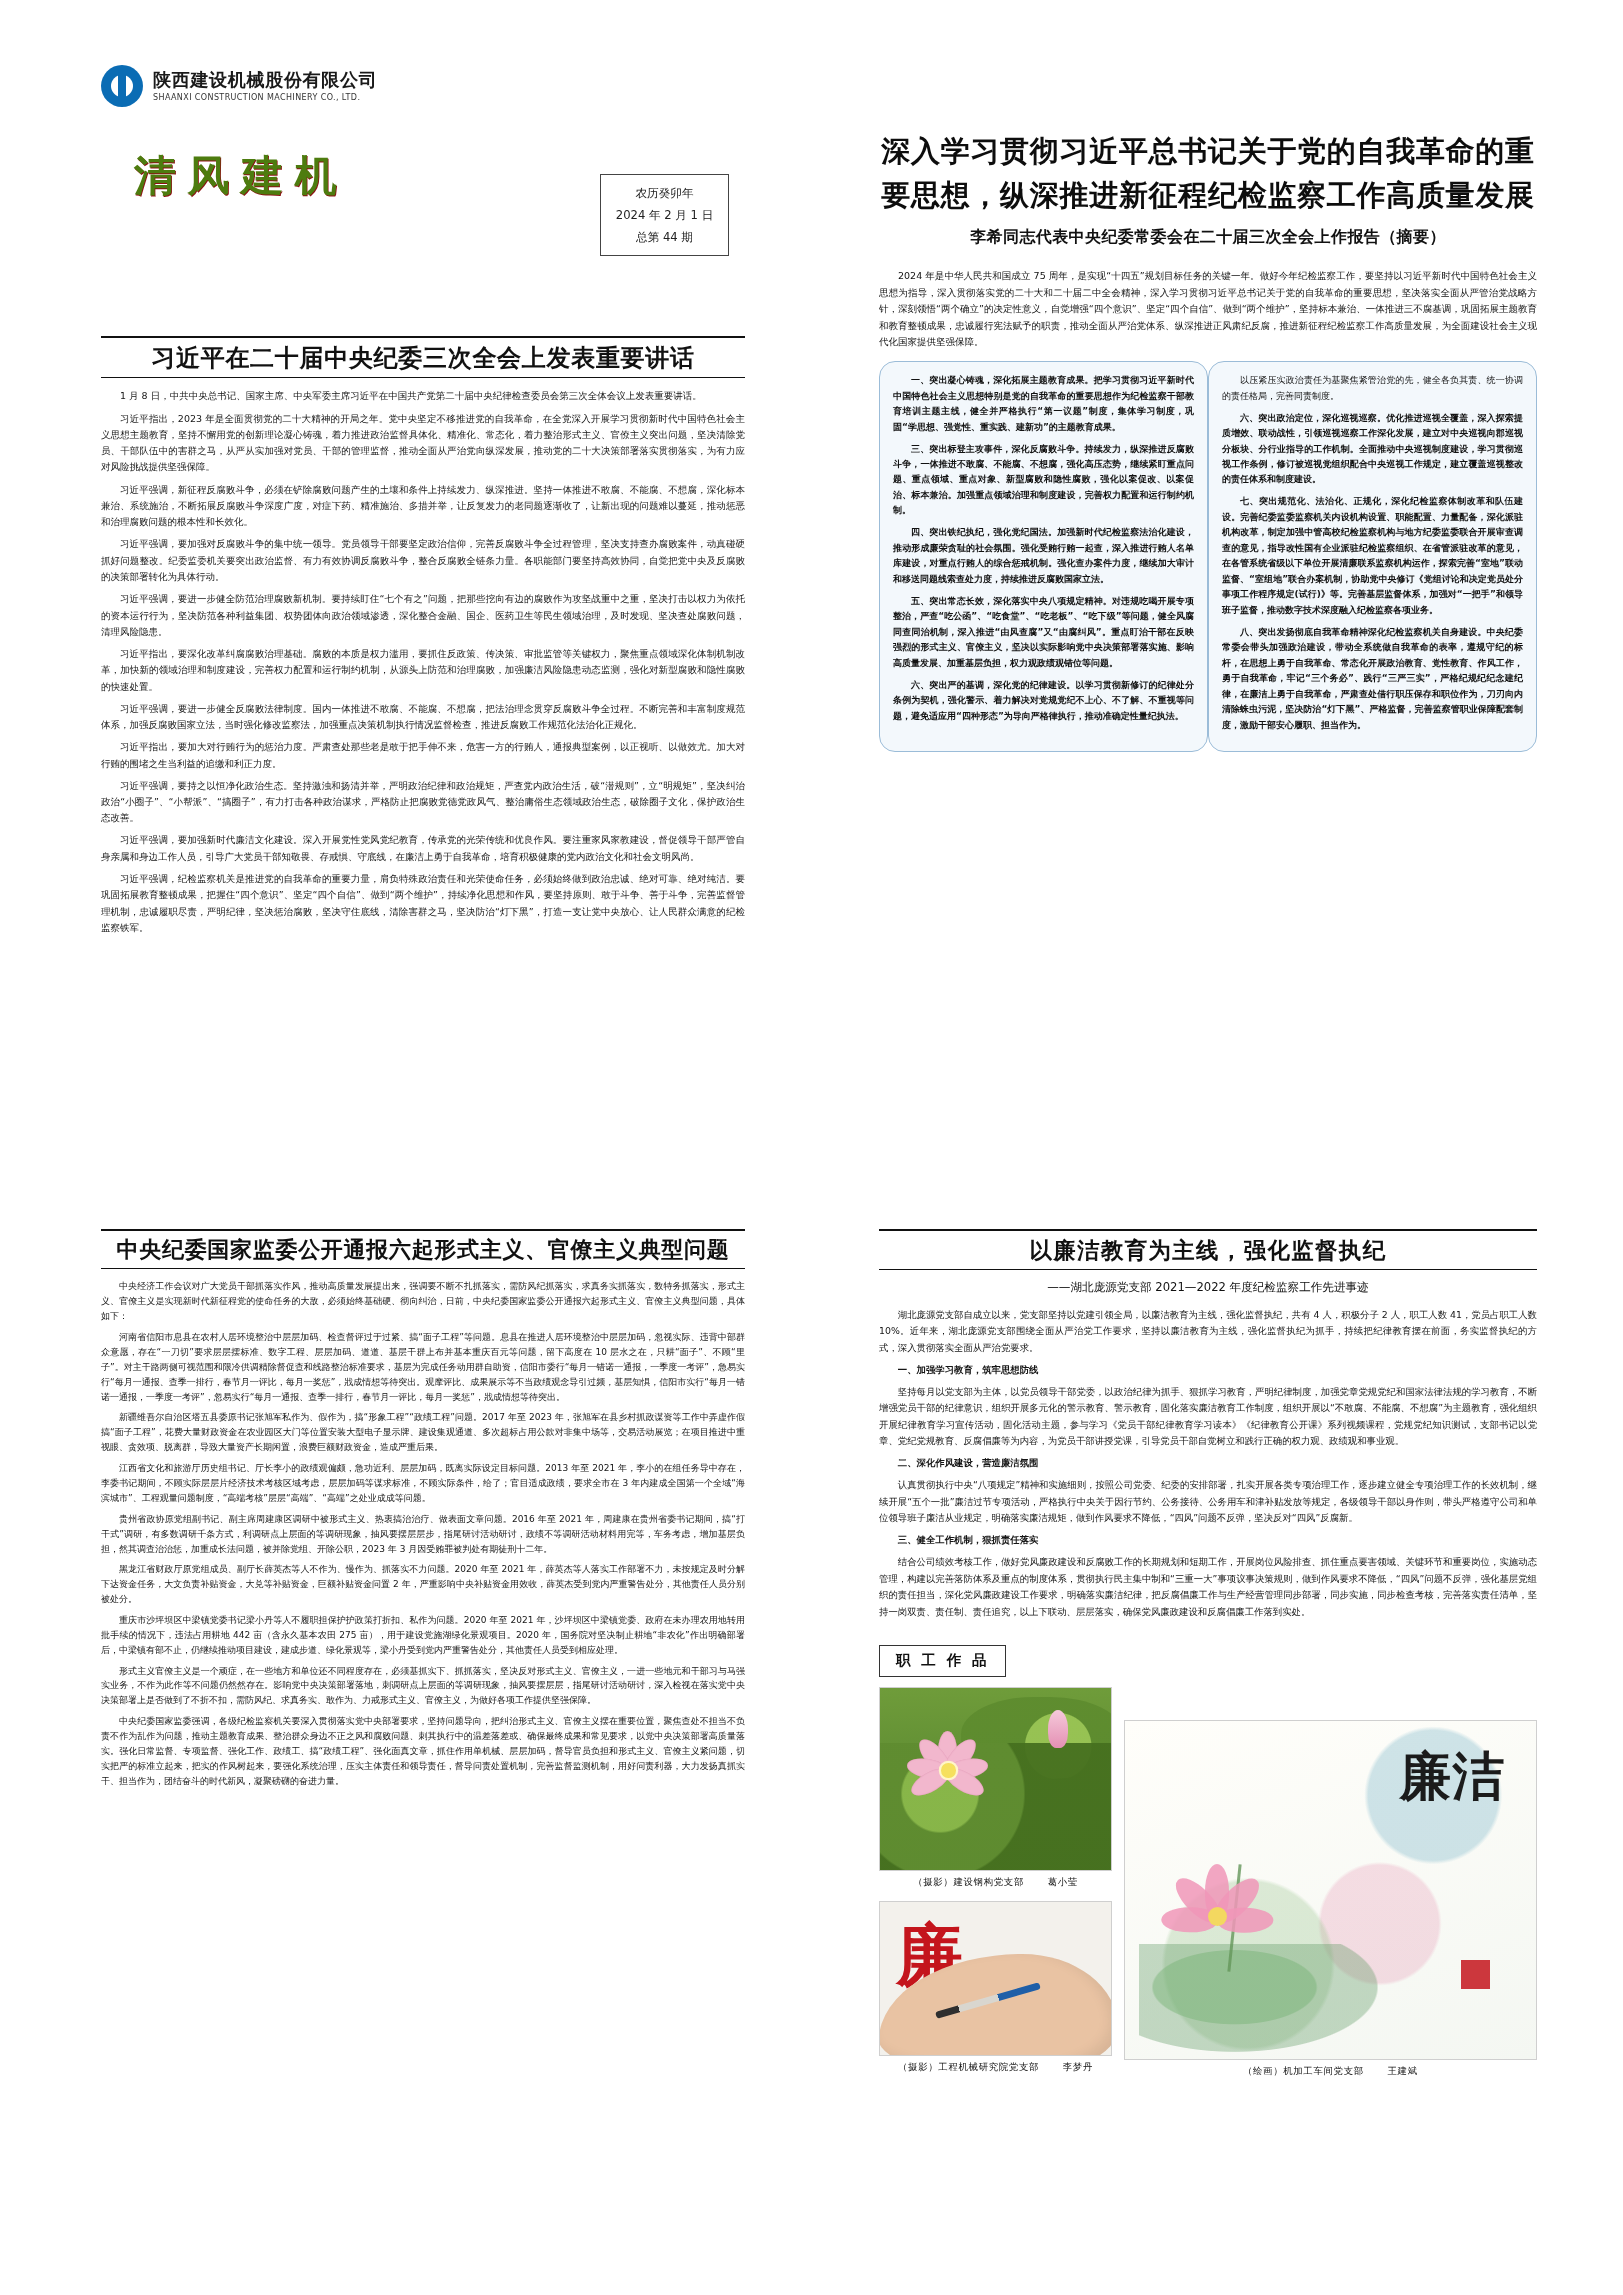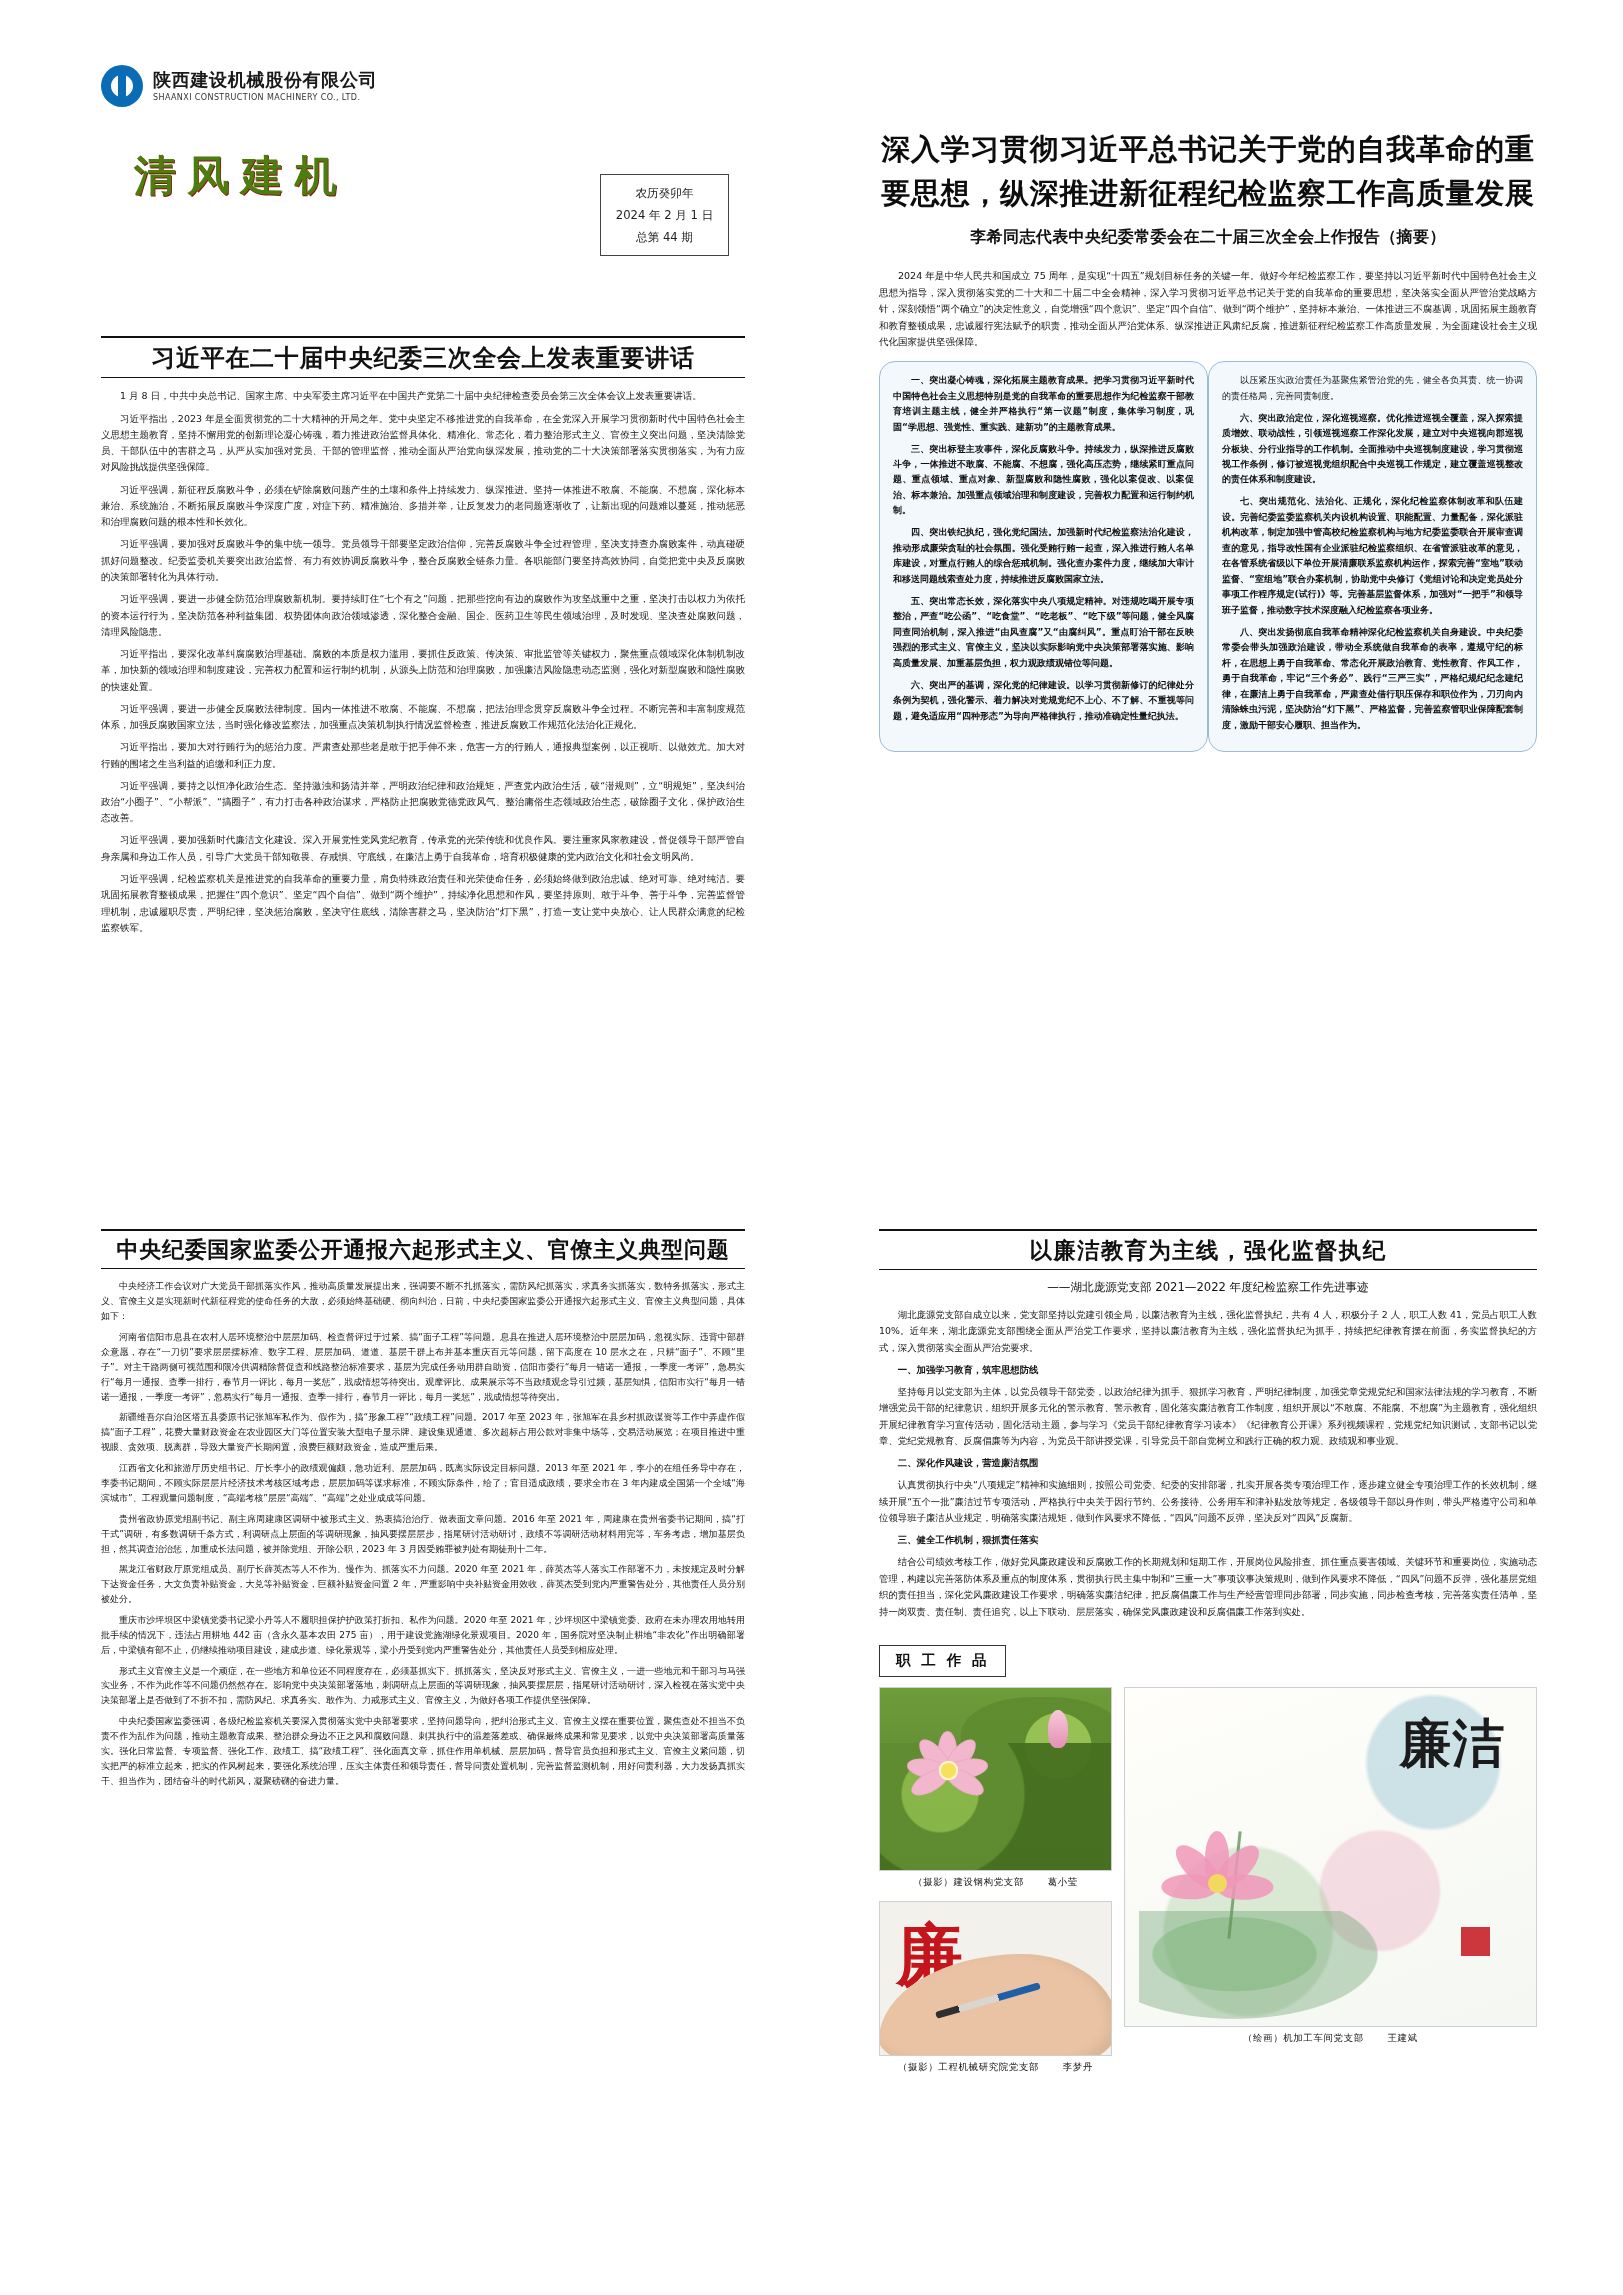--- a/index.html
+++ b/index.html
@@ -41,21 +41,21 @@
   .issue-box {
     position:absolute; left:600px; top:174px;
     border:0.7px solid #444; padding:7.2px 13px;
     font-size:11.6px; line-height:1.9; color:#222; text-align:center;
     min-width:129px;
   }
 
   
   .head-right { position:absolute; left:879px; top:130px; width:658px; text-align:center; }
   .head-right h1 {
-    margin:0; font-family:Liberation Mono, monospace;
+    margin:0; font-family:Liberation Serif, serif;
     font-size:29px; line-height:1.5; font-weight:bold; letter-spacing:0.7px; color:#0d0d0d;
   }
   .head-right h2 {
     margin:10px 0 0; font-size:16px; font-weight:bold; letter-spacing:0.4px; color:#111;
   }
   .art-title {
     font-family:"DejaVu Serif", serif; font-weight:bold; text-align:center;
   }
   .hr-thick { border:0; border-top:2.2px solid #111; margin:7.2px 0 4.3px; }
   .hr-thin { border:0; border-top:0.7px solid #111; margin:2.9px 0 10px; }
@@ -94,21 +94,21 @@
   .sec-h { font-weight:bold; font-size:9.4px; }
 
   
   .works-label {
     display:inline-block; border:0.7px solid #333; padding:5.8px 16px;
     font-size:14.5px; font-weight:bold; letter-spacing:2.9px; margin:19px 0 10px;
     font-family:"DejaVu Serif", serif;
   }
   .works { display:flex; gap:11.6px; }
   .works-col-left { width:252px; }
-  .works-col-right { width:447px; }
+  .works-col-right { width:447px;margin-top:33px; }
   .art-frame { border:0.7px solid #cfcfcf; }
   .cap { font-size:9.4px; margin:5px 0 11.6px; text-align:center; letter-spacing:0.7px; }
   .cap .who { margin-left:20px; }
 
   
   .lotus { height:184px; position:relative; overflow:hidden; background:linear-gradient(#6f9c3a,#4e7c2b); }
   .lotus .leafA{ position:absolute; width:120%; height:70%; left:-10%; top:30%;
     background:radial-gradient(circle at 30% 40%, #8ab84a 0 18%, #5f8c30 19% 40%, #46701f 41% 100%); opacity:.95;}
   .lotus .leafB{ position:absolute; width:70%; height:45%; right:-5%; top:5%;
     background:radial-gradient(circle at 60% 60%, #9cc756 0 30%, #5d8b2e 31% 100%); border-radius:45%; opacity:.9;}

